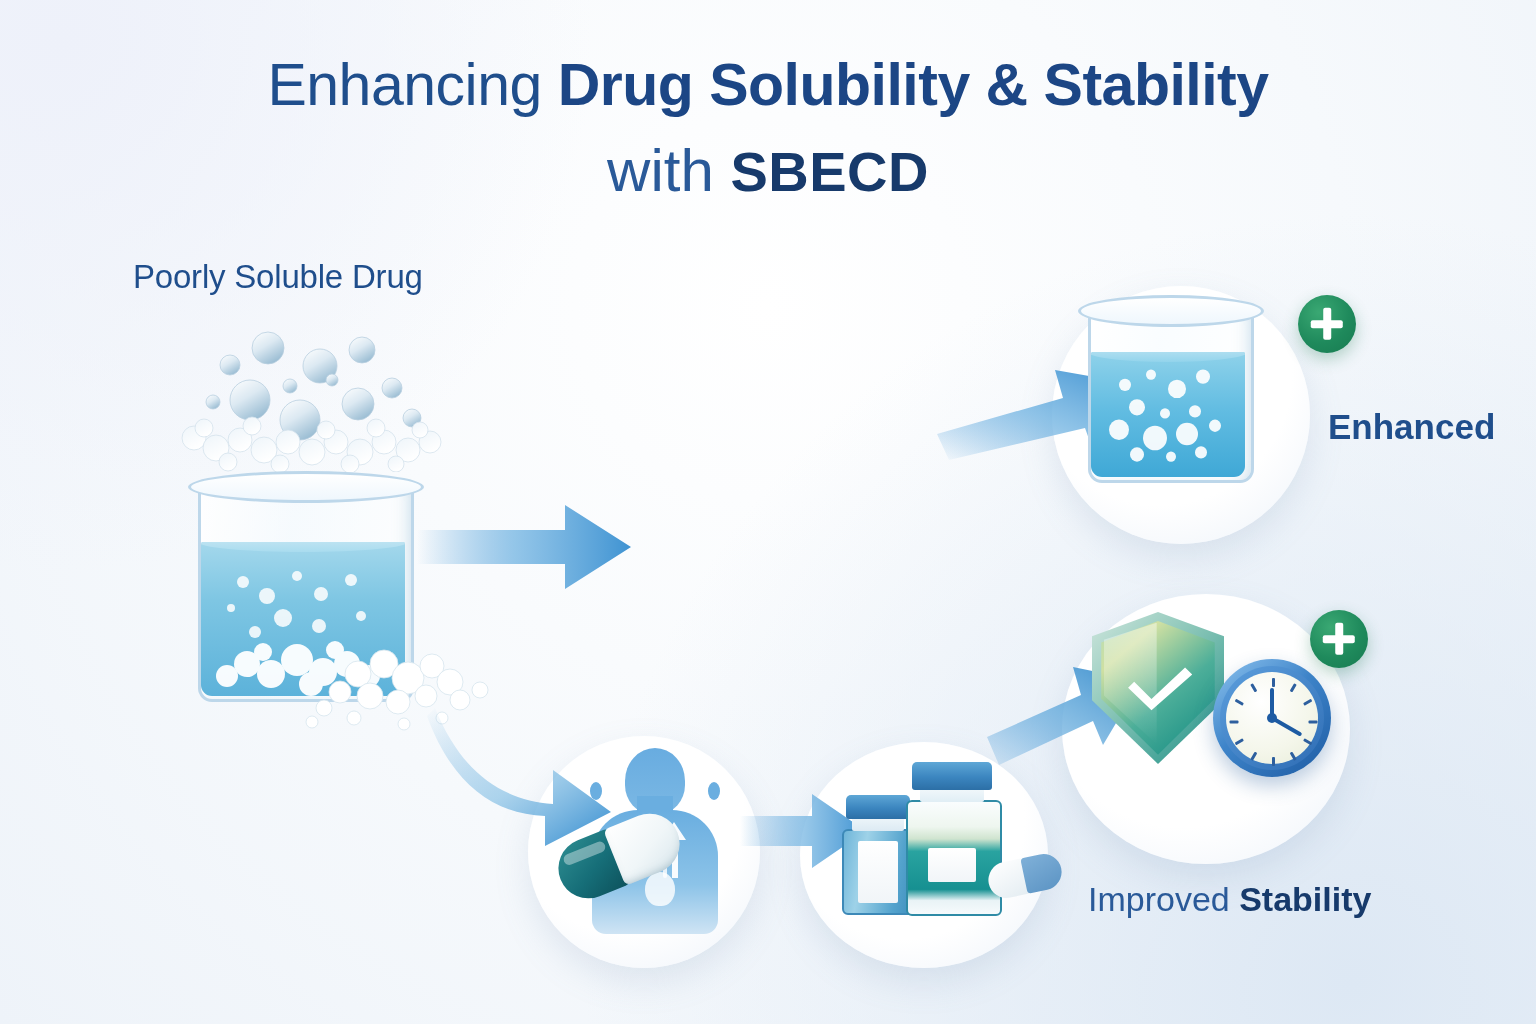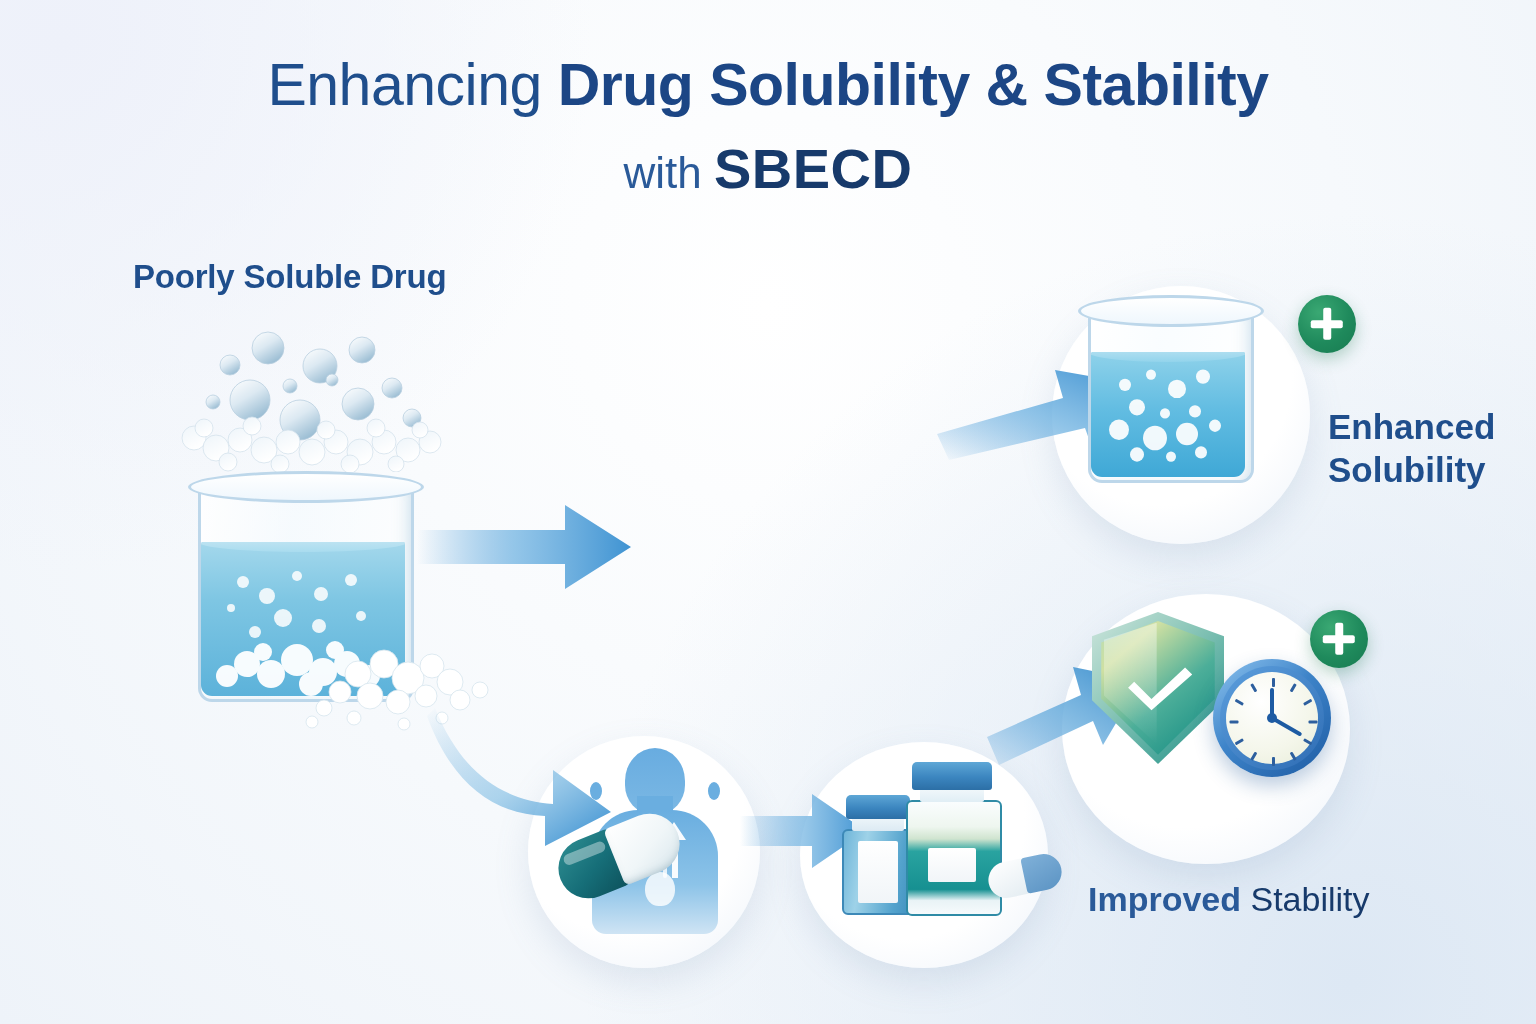--- a/index.html
+++ b/index.html
@@ -19,30 +19,30 @@
 
   
   #title-block{left:0;top:56px;width:1536px;text-align:center;}
   .title-line1{
     font-size:59px;line-height:1.0;color:#1f4e8c;letter-spacing:-0.5px;
     white-space:nowrap;
   }
   .title-line1 .lt{font-weight:400;text-align:center;}
   .title-line1 .bd{font-weight:700;color:#1c4685;margin-top:28px;}
   .title-line2{margin-top:26px;font-size:56px;line-height:1.0;white-space:nowrap;}
-  .title-line2 .lt{font-weight:400;color:#2a5a99;font-size:44px;text-align:right;}
+  .title-line2 .lt{font-weight:400;color:#2a5a99;font-size:60px;text-align:right;}
   .title-line2 .bd{font-weight:700;color:#173a6b;letter-spacing:0.5px;}
 
   
-  .lbl{color:#1f4e8c;font-weight:700;text-align:center;}
+  .lbl{color:#1f4e8c;font-weight:400;text-align:center;}
   #lbl-poor{left:133px;top:258px;font-size:33px;letter-spacing:-0.2px;white-space:nowrap;}
   #lbl-enh{left:1328px;top:406px;font-size:35px;line-height:1.22;font-weight:700;color:#1f4e8c;}
   #lbl-imp{left:1088px;top:880px;font-size:34px;white-space:nowrap;}
-  #lbl-imp .lt{font-weight:700;color:#2a5a99;}
-  #lbl-imp .bd{font-weight:400;color:#173a6b;}
+  #lbl-imp .lt{font-weight:400;color:#2a5a99;}
+  #lbl-imp .bd{font-weight:700;color:#173a6b;}
 
   
   .disc{
     border-radius:50%;
     background:radial-gradient(circle at 42% 34%, #ffffff 0%, #ffffff 58%, #f2f6fb 86%, #e9eff7 100%);
     box-shadow:0 14px 34px rgba(110,140,180,.17);
   }
   #disc-beaker2{left:1052px;top:286px;width:258px;height:258px;}
   #disc-body{left:528px;top:736px;width:232px;height:232px;}
   #disc-bottles{left:800px;top:742px;width:248px;height:226px;}
@@ -217,21 +217,20 @@
 
   <div class="abs" id="title-block">
     <div class="title-line1"><span class="lt">Enhancing </span><span class="bd">Drug Solubility &amp; Stability</span></div>
     <div class="title-line2"><span class="lt">with </span><span class="bd">SBECD</span></div>
   </div>
 
   <div class="abs lbl" id="lbl-poor">Poorly Soluble Drug</div>
 
   <div class="abs" id="lbl-enh">
     <div>Enhanced</div>
-    <div>Solubility</div>
   </div>
 
   <div class="abs" id="lbl-imp"><span class="lt">Improved </span><span class="bd">Stability</span></div>
 
   <div class="abs disc" id="disc-beaker2"></div>
   <div class="abs disc" id="disc-body"></div>
   <div class="abs disc" id="disc-bottles"></div>
   <div class="abs disc" id="disc-shield"></div>
 
   <svg class="abs" id="particles-top" viewBox="0 0 268 142">

